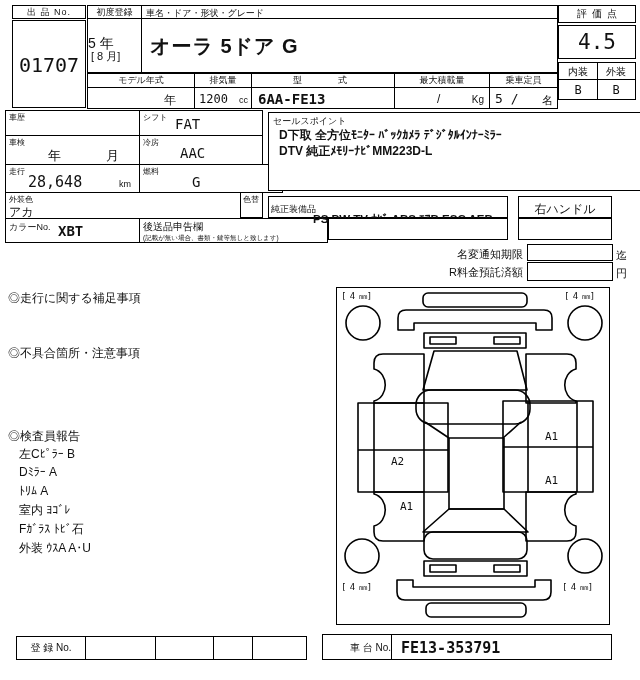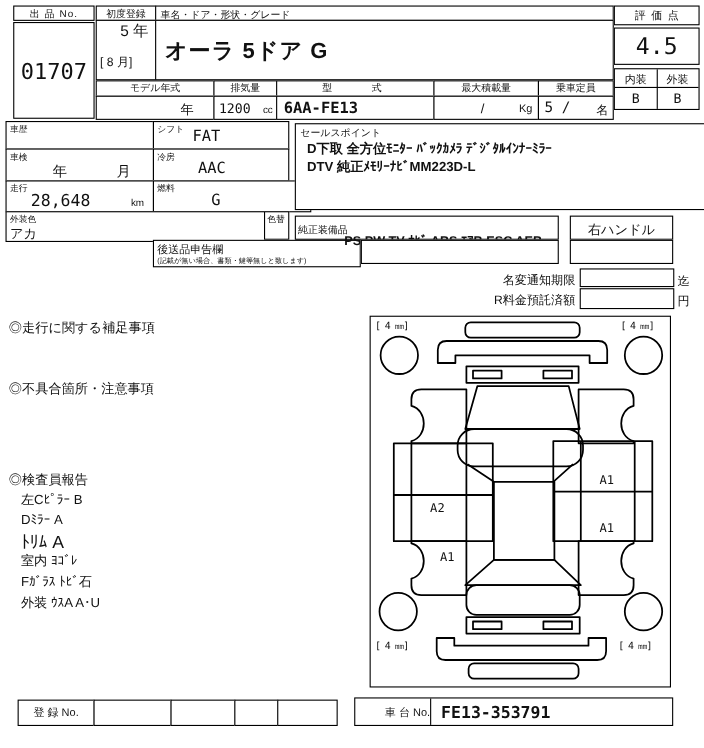--- a/index.html
+++ b/index.html
@@ -23,21 +23,21 @@
 
 <div id="sheet">
 
   <div class="cell hdr" style="left:12px;top:5px;width:74px;height:14px;letter-spacing:1px;">出 品 No.</div>
   <div class="cell" style="left:12px;top:20px;width:74px;height:88px;">
     <div class="txt mono" style="left:0;right:0;top:32px;text-align:center;font-size:20px;">01707</div>
   </div>
 
   <div class="cell hdr" style="left:87px;top:5px;width:55px;height:14px;">初度登録</div>
   <div class="cell" style="left:87px;top:18px;width:55px;height:55px;">
-    <div class="txt" style="left:0;right:6px;top:1px;text-align:right;font-size:14px;">5 年</div>
+    <div class="txt" style="left:0;right:6px;top:16px;font-size:14px;">5 年</div>
     <div class="txt" style="left:3px;top:30px;font-size:11px;">[ 8 月]</div>
   </div>
 
   <div class="cell" style="left:141px;top:5px;width:417px;height:14px;">
     <div class="txt" style="left:4px;top:1px;font-size:9px;">車名・ドア・形状・グレード</div>
   </div>
   <div class="cell" style="left:141px;top:18px;width:417px;height:55px;">
     <div class="txt val" style="left:8px;top:14px;font-size:20px;letter-spacing:1px;">オーラ 5ドア G</div>
   </div>
 
@@ -109,20 +109,24 @@
   </div>
 
   <div class="cell" style="left:5px;top:192px;width:236px;height:28px;">
     <div class="lbl-in">外装色</div>
     <div class="txt" style="left:3px;top:11px;font-size:12px;">アカ</div>
   </div>
   <div class="cell" style="left:240px;top:192px;width:23px;height:26px;">
     <div class="txt" style="left:2px;top:1px;font-size:8px;">色替</div>
   </div>
 
+  <div class="cell" style="left:5px;top:218px;width:135px;height:25px;">
+    <div class="txt" style="left:3px;top:2px;font-size:9px;">カラーNo.</div>
+    <div class="txt mono val" style="left:52px;top:4px;font-size:14px;">XBT</div>
+  </div>
   <div class="cell" style="left:139px;top:218px;width:189px;height:25px;">
     <div class="txt" style="left:3px;top:1px;font-size:10px;">後送品申告欄</div>
     <div class="txt" style="left:3px;top:14px;font-size:7px;transform:scale(0.93);transform-origin:left top;white-space:nowrap;">(記載が無い場合、書類・鍵等無しと致します)</div>
   </div>
 
   <div class="cell" style="left:268px;top:112px;width:376px;height:79px;">
     <div class="txt" style="left:4px;top:2px;font-size:9px;">セールスポイント</div>
     <div class="txt val" style="left:10px;top:14px;font-size:12px;white-space:nowrap;">D下取 全方位ﾓﾆﾀｰ ﾊﾞｯｸｶﾒﾗ ﾃﾞｼﾞﾀﾙｲﾝﾅｰﾐﾗｰ</div>
     <div class="txt val" style="left:10px;top:30px;font-size:12px;white-space:nowrap;">DTV 純正ﾒﾓﾘｰﾅﾋﾞMM223D-L</div>
   </div>
@@ -147,21 +151,21 @@
   <div class="cell" style="left:527px;top:262px;width:86px;height:19px;">
     <div class="txt mono" style="right:5px;top:2px;font-size:12px;margin-top:48px;">8,600</div>
   </div>
   <div class="txt" style="left:616px;top:266px;font-size:11px;">円</div>
 
   <div class="txt" style="left:8px;top:290px;font-size:12px;">◎走行に関する補足事項</div>
   <div class="txt" style="left:8px;top:345px;font-size:12px;">◎不具合箇所・注意事項</div>
   <div class="txt" style="left:8px;top:428px;font-size:12px;">◎検査員報告</div>
   <div class="txt" style="left:19px;top:446px;font-size:12px;">左Cﾋﾟﾗｰ B</div>
   <div class="txt" style="left:19px;top:465px;font-size:12px;">Dﾐﾗｰ A</div>
-  <div class="txt" style="left:19px;top:484px;font-size:16px;">ﾄﾘﾑ A</div>
+  <div class="txt" style="left:19px;top:484px;font-size:12px;">ﾄﾘﾑ A</div>
   <div class="txt" style="left:19px;top:502px;font-size:12px;">室内 ﾖｺﾞﾚ</div>
   <div class="txt" style="left:19px;top:521px;font-size:12px;">Fｶﾞﾗｽ ﾄﾋﾞ石</div>
   <div class="txt" style="left:19px;top:540px;font-size:12px;">外装 ｳｽA A･U</div>
 
   <div class="cell" style="left:336px;top:287px;width:274px;height:338px;">
     <svg width="272" height="336" viewBox="0 0 272 336">
       <g fill="none" stroke="#000" stroke-width="1.6" stroke-linejoin="round">
 
         <circle cx="26" cy="35" r="17"></circle>
         <circle cx="248" cy="35" r="17"></circle>

